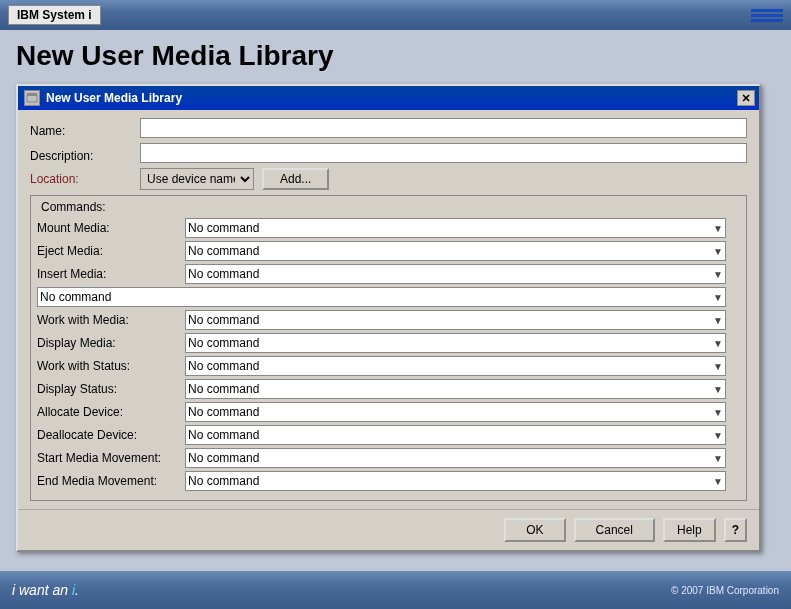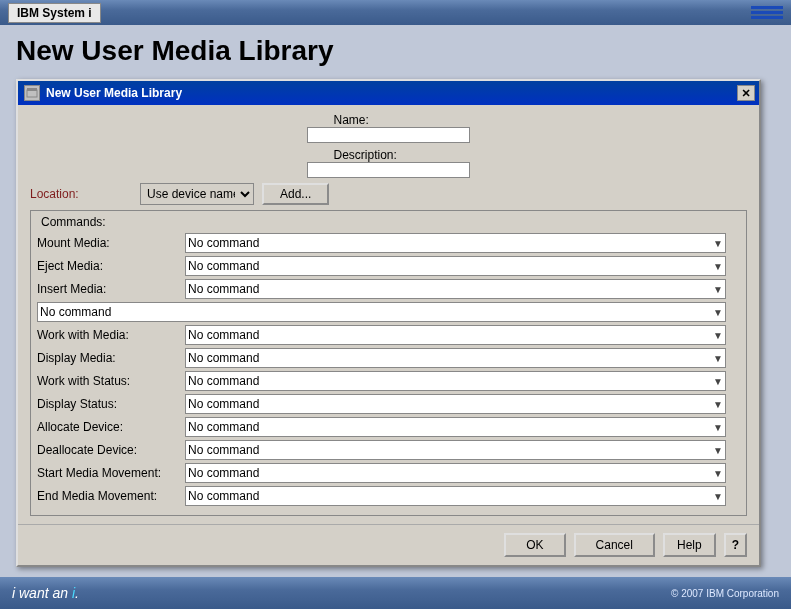--- a/index.html
+++ b/index.html
@@ -112,23 +112,22 @@
       cursor: pointer;
     }
 
     
     .dialog-body {
       padding: 8px 12px 8px 12px;
     }
 
     .form-row {
       display: flex;
-      align-items: center;
+      align-items: flex-end;
       margin-bottom: 5px;
-      flex-direction: column;
     }
     .form-label {
       width: 110px;
       font-size: 12px;
       color: #000;
       text-align: left;
     }
     .form-input {
       flex: 1;
       height: 20px;

